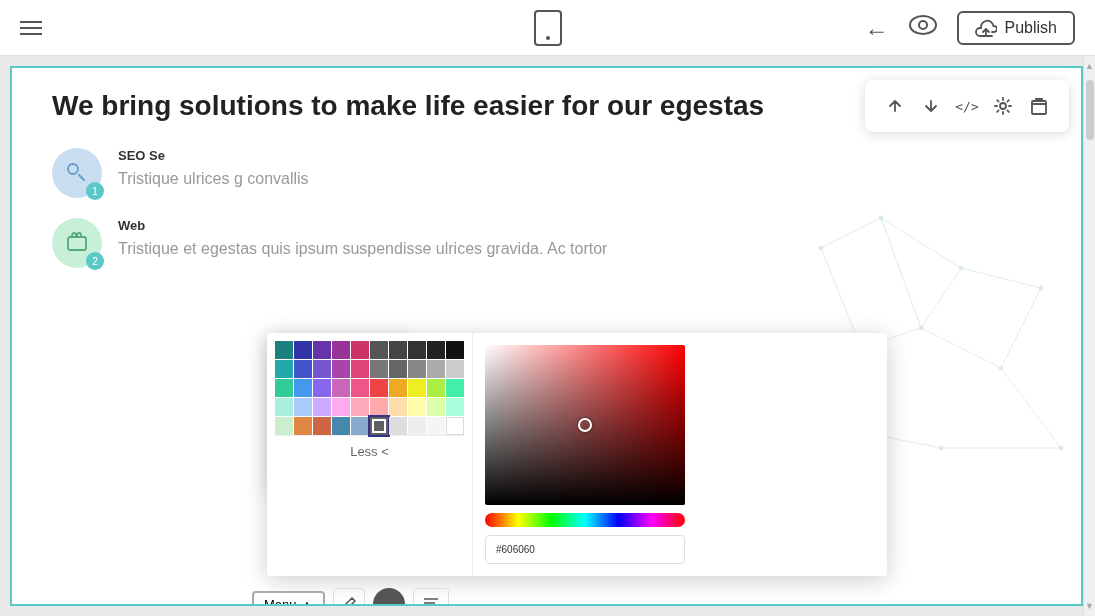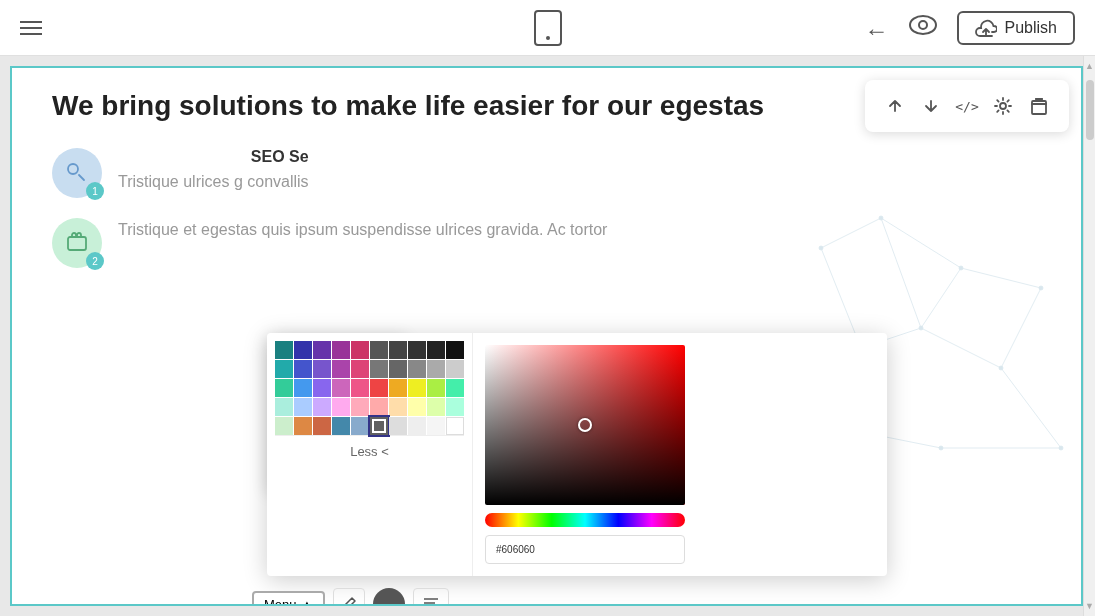--- a/index.html
+++ b/index.html
@@ -57,21 +57,21 @@
     .feature-row { display: flex; align-items: flex-start; gap: 16px; margin-bottom: 20px; }
     .feature-icon-circle {
       width: 50px; height: 50px; border-radius: 50%; display: flex; align-items: center; justify-content: center;
       flex-shrink: 0; font-size: 20px; position: relative;
     }
     .badge {
       position: absolute; bottom: -2px; right: -2px;
       width: 18px; height: 18px; background: #5bc8c8; border-radius: 50%;
       font-size: 10px; color: #fff; display: flex; align-items: center; justify-content: center;
     }
-    .feature-text h3 { font-size: 16px; font-weight: 600; color: #333; margin-bottom: 4px; text-align: right; }
+    .feature-text h3 { font-size: 13px; font-weight: 600; color: #333; margin-bottom: 4px; }
     .feature-text p { font-size: 16px; color: #999; line-height: 1.5; }
 
     
     .scrollbar-area {
       width: 12px; background: #f0f0f0; display: flex; flex-direction: column;
       align-items: center; border-left: 1px solid #ddd;
     }
     .scroll-arrow { width: 12px; height: 20px; display: flex; align-items: center; justify-content: center; font-size: 9px; color: #aaa; cursor: pointer; }
     .scroll-thumb { width: 8px; height: 60px; background: #ccc; border-radius: 4px; margin-top: 4px; }
 
@@ -218,20 +218,21 @@
 
       <div class="feature-row">
         <div class="feature-icon-circle" style="background:#c8f0d8;">
           <svg width="24" height="24" viewBox="0 0 24 24" fill="none">
               <rect x="3" y="6" width="18" height="13" rx="2" stroke="#55aa77" stroke-width="1.8"></rect>
               <path d="M7 6V4a2 2 0 014 0v2M12 6V4a2 2 0 014 0v2" stroke="#55aa77" stroke-width="1.8" stroke-linecap="round"></path>
             </svg>
           <div class="badge">2</div>
         </div>
         <div class="feature-text">
+          <h3>Web</h3>
           <p>Tristique et egestas quis ipsum suspendisse ulrices gravida. Ac tortor</p>
         </div>
       </div>
     </div>
 
     <div class="network-img">
       <svg width="320" height="350" viewBox="0 0 320 350" style="opacity:0.4;">
         <g stroke="#4488aa" stroke-width="0.8" fill="none">
 
           <circle cx="60" cy="80" r="2" fill="#4488aa"></circle>

